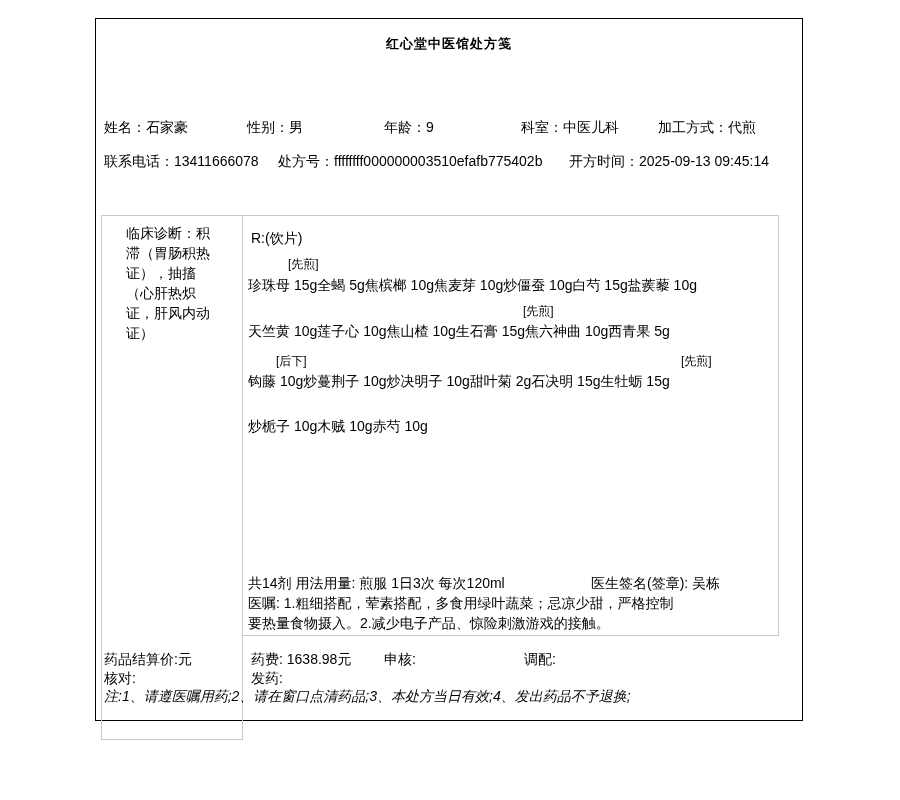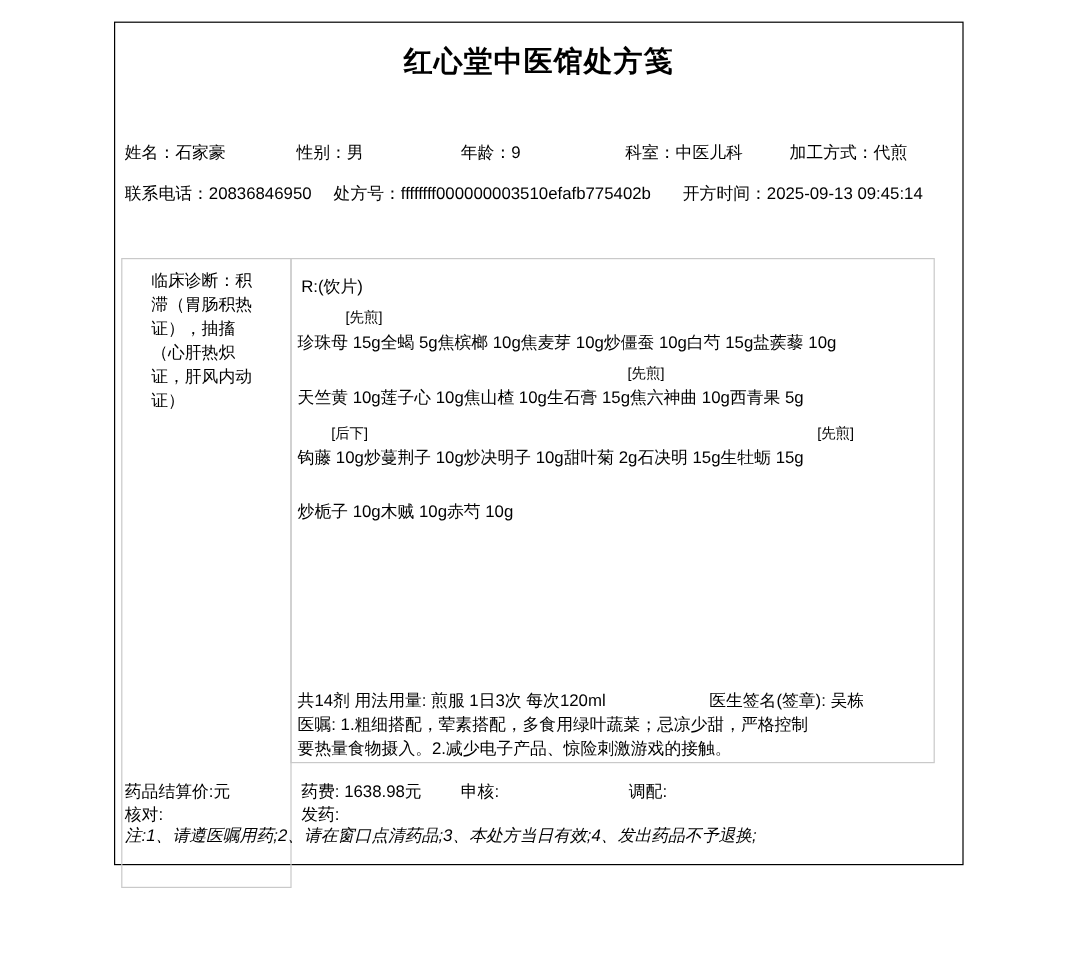--- a/index.html
+++ b/index.html
@@ -8,21 +8,21 @@
     font-family:"Liberation Sans","DejaVu Sans",sans-serif; color:#000;
     font-size:14px; overflow:hidden;
   }
   .outer {
     position:absolute; left:95px; top:18px; width:708px; height:703px;
     border:1px solid #000; box-sizing:border-box;
   }
   .abs { position:absolute; white-space:nowrap; }
   .title {
     position:absolute; left:0; right:0; top:16px; text-align:center;
-    font-size:24px; font-weight:bold; letter-spacing:1px;
+    font-size:13px; font-weight:bold; letter-spacing:1px;
   }
   
   .r1 { top:100px; }
   .r2 { top:134px; }
   .c-name   { left:8px; }
   .c-gender { left:151px; }
   .c-age    { left:288px; }
   .c-dept   { left:425px; }
   .c-proc   { left:562px; }
   .c-phone  { left:8px; }
@@ -72,21 +72,21 @@
   <div class="outer">
 
     <div class="title">红心堂中医馆处方笺</div>
 
     <span class="abs r1 c-name">姓名：石家豪</span>
     <span class="abs r1 c-gender">性别：男</span>
     <span class="abs r1 c-age">年龄：9</span>
     <span class="abs r1 c-dept">科室：中医儿科</span>
     <span class="abs r1 c-proc">加工方式：代煎</span>
 
-    <span class="abs r2 c-phone">联系电话：20836846950</span>
+    <span class="abs r2 c-phone">联系电话：13411666078</span>
     <span class="abs r2 c-rxno">处方号：ffffffff000000003510efafb775402b</span>
     <span class="abs r2 c-time">开方时间：2025-09-13 09:45:14</span>
 
     <div class="diag-box">
       <div class="diag-text">临床诊断：积滞（胃肠积热证），抽搐（心肝热炽证，肝风内动证）</div>
     </div>
 
     <div class="rx-box">
       <div class="rx-header">R:(饮片)</div>
 

